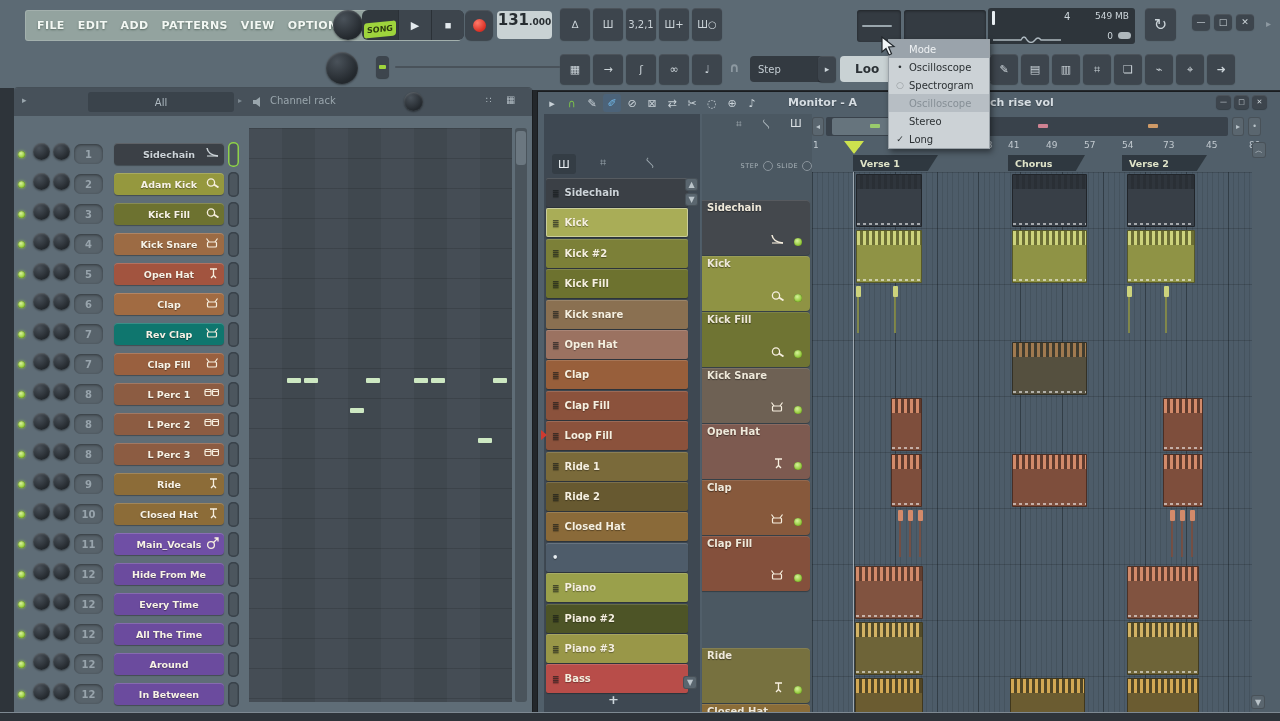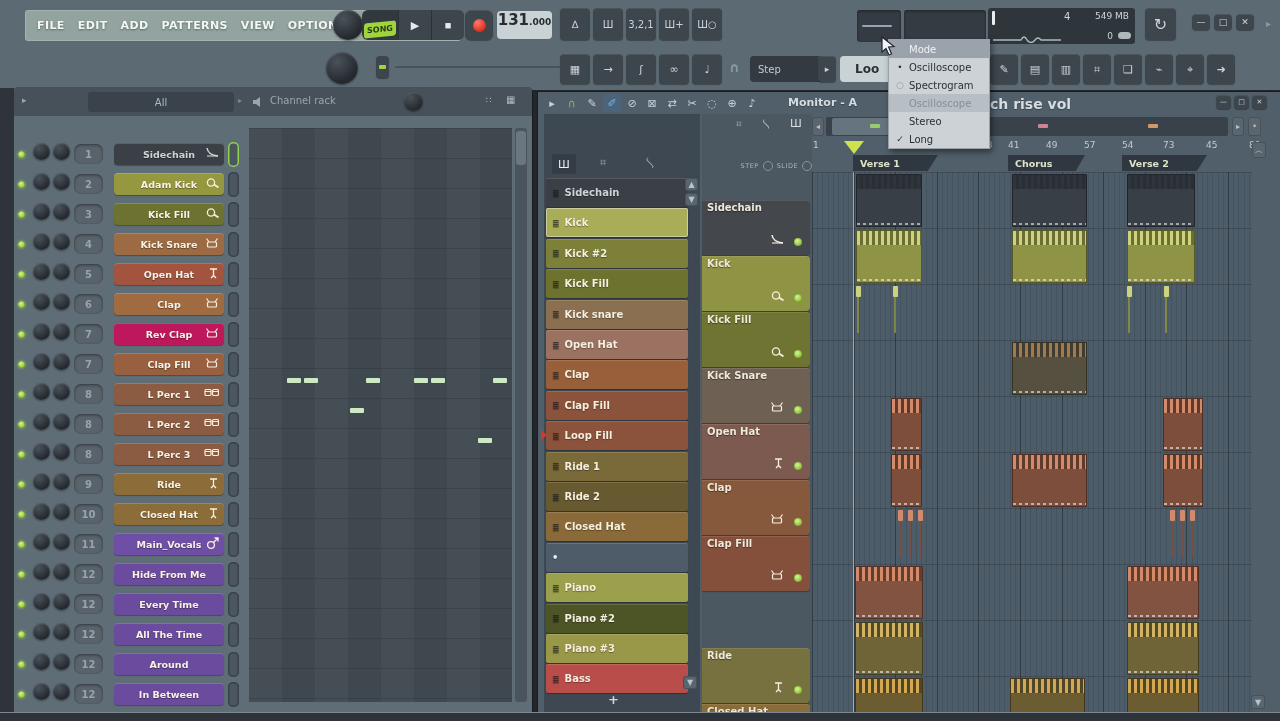--- a/index.html
+++ b/index.html
@@ -74,21 +74,21 @@
   .chfader{position:absolute;left:214px;top:2px;width:11px;height:25px;border-radius:5px;
            background:#4c565e;box-shadow:inset 0 0 0 1.5px #39424a;}
   .chfader.sel{box-shadow:inset 0 0 0 1.5px #8fd24a;}
   .noteblk{position:absolute;height:5px;background:#cde8c2;border-radius:1px;}
   
   #plwin{position:absolute;left:538px;top:92px;width:742px;height:622px;background:#515f6a;box-shadow:0 0 0 1px rgba(0,0,0,.25);}
   #pltoolbar{position:absolute;left:0;top:0;width:100%;height:22px;background:#515f6a;}
   .plico{position:absolute;top:2px;width:18px;height:18px;display:flex;align-items:center;justify-content:center;
          color:#c8d1d7;font-size:11px;border-radius:3px;}
   #pltitle{position:absolute;left:250px;top:4px;font-size:11px;font-weight:bold;color:#d6dde2;text-shadow:0 1px 1px rgba(0,0,0,.3);}
-  #pltitle2{position:absolute;left:452px;top:4px;font-size:14px;font-weight:bold;color:#d6dde2;text-shadow:0 1px 1px rgba(0,0,0,.3);}
+  #pltitle2{position:absolute;left:452px;top:4px;font-size:11px;font-weight:bold;color:#d6dde2;text-shadow:0 1px 1px rgba(0,0,0,.3);}
   #picker{position:absolute;left:6px;top:22px;width:156px;height:600px;background:#3e4852;}
   .pickrow{position:absolute;left:2px;width:136px;height:29px;border-radius:2px;
            display:flex;align-items:center;padding-left:6px;gap:5px;
            font-size:10px;font-weight:bold;color:#f5efdf;text-shadow:0 1px 1px rgba(0,0,0,.35);
            box-shadow:inset 0 1px 0 rgba(255,255,255,.14),0 1px 1px rgba(0,0,0,.3);}
   .pickrow .pglyph{font-size:9px;color:rgba(20,24,26,.62);font-weight:bold;}
   .pickrow.selected{box-shadow:inset 0 0 0 1px rgba(255,255,255,.4),0 1px 2px rgba(0,0,0,.4);}
   #trackheads{position:absolute;left:164px;top:22px;width:110px;height:600px;background:#4b5862;}
   .trackrow{position:absolute;left:0;width:108px;height:55px;border-radius:0 4px 4px 0;
             box-shadow:inset 0 1px 0 rgba(255,255,255,.1),0 1px 1px rgba(0,0,0,.3);}
@@ -393,21 +393,21 @@
                 <path d="M4 5 L1.5 1.5 M10 5 L12.5 1.5" stroke="#f7efdf" stroke-width="1.2"></path>
               </svg></span>
           </div>
           <div class="chfader"></div>
         </div>
         <div class="chrow" style="top: 232px;">
           <div class="led"></div>
           <div class="knob chknob" style="left: 19px;"></div>
           <div class="knob chknob" style="left: 39px;"></div>
           <div class="chnum">7</div>
-          <div class="chname" style="background: #be185d; justify-content: center;">
+          <div class="chname" style="background: #0f766e; justify-content: center;">
             <span>Rev Clap</span>
             <span class="cicon"><svg width="14" height="12">
                 <rect x="2.5" y="5" width="9" height="5" rx="1" fill="none" stroke="#f7efdf" stroke-width="1.2"></rect>
                 <path d="M4 5 L1.5 1.5 M10 5 L12.5 1.5" stroke="#f7efdf" stroke-width="1.2"></path>
               </svg></span>
           </div>
           <div class="chfader"></div>
         </div>
         <div class="chrow" style="top: 262px;">
           <div class="led"></div>

